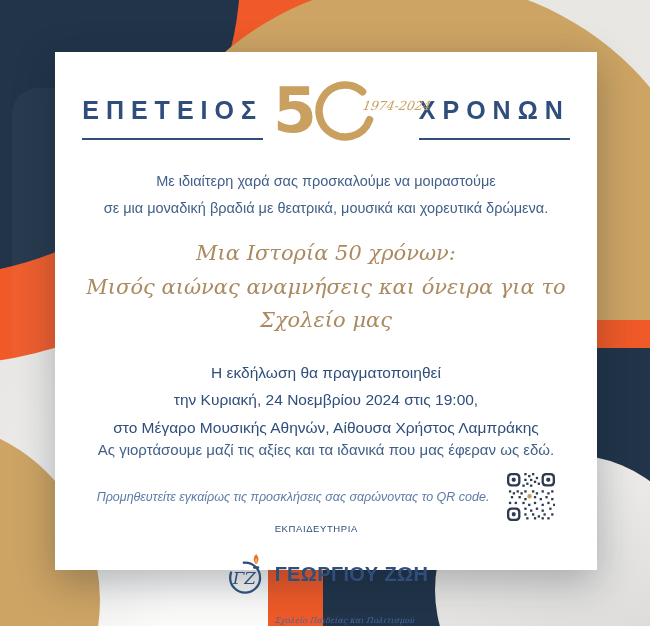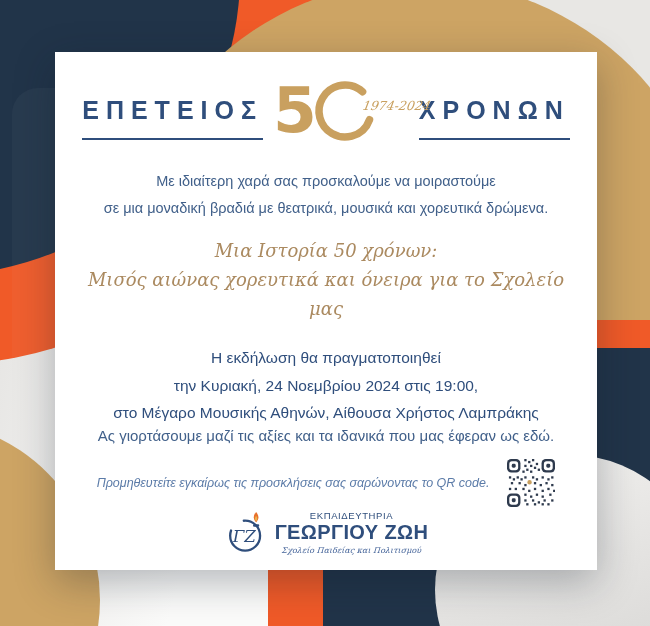--- a/index.html
+++ b/index.html
@@ -54,33 +54,33 @@
   .years{
     position:absolute;right:-54px;top:22px;white-space:nowrap;
     font-family:"DejaVu Serif",serif;font-style:italic;font-size:12.5px;
     color:var(--gold,#c9a05f);transform:skewX(-10deg);
   }
   
   .intro{margin-top:24px;font-size:14.5px;line-height:1.86;color:var(--text_navy,#41608a);}
   .intro span{display:block;}
   .quote{
     margin-top:15px;font-family:"DejaVu Serif",serif;font-style:italic;
-    font-size:18px;line-height:1.6;color:var(--text_gold,#ab8a60);
+    font-size:21px;line-height:1.6;color:var(--text_gold,#ab8a60);
   }
   .quote span{display:block;}
   .details{margin-top:21px;font-size:15.5px;font-weight:normal;line-height:1.78;
     color:var(--text_navy_bold,#2f4e7c);}
   .details span{display:block;}
   .closing{font-size:15px;color:var(--text_navy,#41608a);}
   
   .cta-row{margin-top:15px;display:flex;align-items:center;justify-content:space-between;gap:18px;}
   .cta-text{font-style:italic;font-size:12.5px;color:var(--text_muted,#5b7ba8);}
   
   .logo-row{margin-top:3px;display:flex;align-items:center;justify-content:center;gap:7px;}
-  .logo-text{display:flex;flex-direction:column;align-items:center;text-align:left;line-height:1.15;}
+  .logo-text{display:flex;flex-direction:column;align-items:flex-start;text-align:left;line-height:1.15;gap:28px;}
   .logo-line1{font-size:9.5px;letter-spacing:.6px;color:var(--text_navy_bold,#2f4e7c);}
   .logo-line2{font-size:20px;font-weight:bold;letter-spacing:.4px;color:var(--text_navy_bold,#2f4e7c);}
   .logo-tag{font-family:"DejaVu Serif",serif;font-style:italic;font-size:8px;
     color:#46659a;margin-top:2px;transform:skewX(-6deg);}
 </style>
 </head>
 <body>
 
 <div class="canvas">
 
@@ -109,21 +109,21 @@
       <span class="hw">ΧΡΟΝΩΝ</span>
     </div>
 
     <div class="intro">
       <span>Με ιδιαίτερη χαρά σας προσκαλούμε να μοιραστούμε</span>
       <span>σε μια μοναδική βραδιά με θεατρικά, μουσικά και χορευτικά δρώμενα.</span>
     </div>
 
     <div class="quote">
       <span>Μια Ιστορία 50 χρόνων:</span>
-      <span>Μισός αιώνας χορευτικά και όνειρα για το Σχολείο μας</span>
+      <span>Μισός αιώνας αναμνήσεις και όνειρα για το Σχολείο μας</span>
     </div>
 
     <div class="details">
       <span>Η εκδήλωση θα πραγματοποιηθεί</span>
       <span>την Κυριακή, 24 Νοεμβρίου 2024 στις 19:00,</span>
       <span>στο Μέγαρο Μουσικής Αθηνών, Αίθουσα Χρήστος Λαμπράκης</span>
     </div>
 
     <div class="closing">Ας γιορτάσουμε μαζί τις αξίες και τα ιδανικά που μας έφεραν ως εδώ.</div>
 

